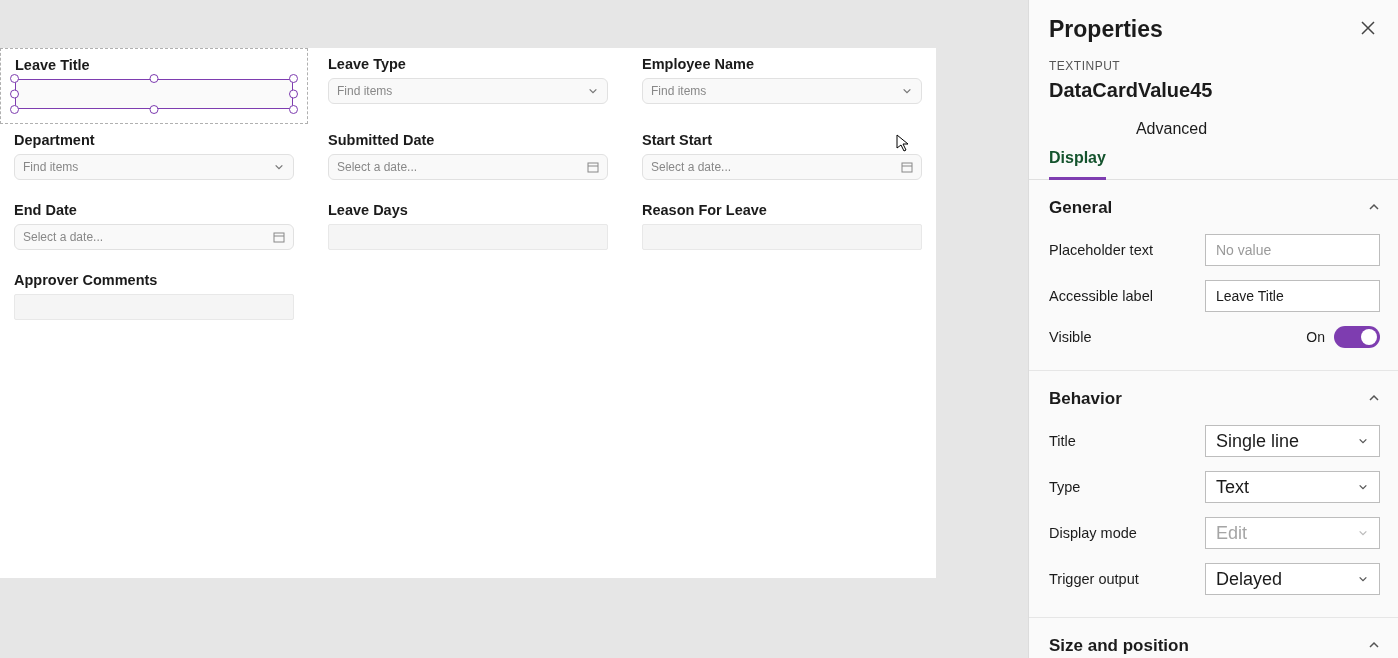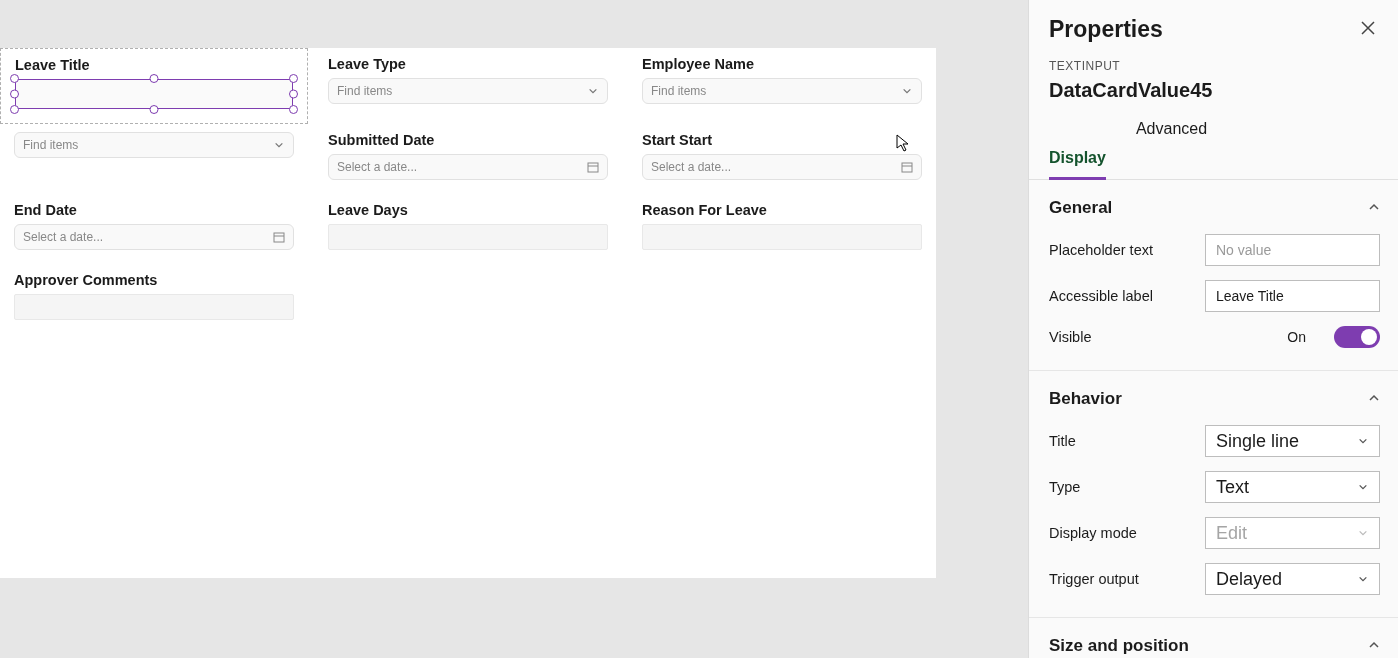--- a/index.html
+++ b/index.html
@@ -231,21 +231,21 @@
       color: #1b1b1b;
     }
     .prop-control input::placeholder { color: #9a9a9a; }
     .prop-control.disabled {
       color: #a5a5a5;
     }
     .prop-control.disabled .sel-text { color: #a5a5a5; }
     .toggle-wrap {
       display: flex;
       align-items: center;
-      gap: 28px;
+      gap: 9px;
       margin-left: 23px;
     }
     .toggle-label {
       font-size: 14px;
       color: #1b1b1b;
     }
     .toggle {
       width: 46px;
       height: 22px;
       border-radius: 11px;
@@ -303,20 +303,21 @@
         <span>Find items</span>
         <span class="chevron-down">
           <svg viewBox="0 0 12 12">
               <path d="M2 4 L6 8 L10 4" stroke="#777" stroke-width="1.5" fill="none"></path>
             </svg>
         </span>
       </div>
     </div>
 
     <div class="data-card">
+      <div class="dc-label">Department</div>
       <div class="dc-input-like dc-combo">
         <span>Find items</span>
         <span class="chevron-down">
           <svg viewBox="0 0 12 12">
               <path d="M2 4 L6 8 L10 4" stroke="#777" stroke-width="1.5" fill="none"></path>
             </svg>
         </span>
       </div>
     </div>
 

